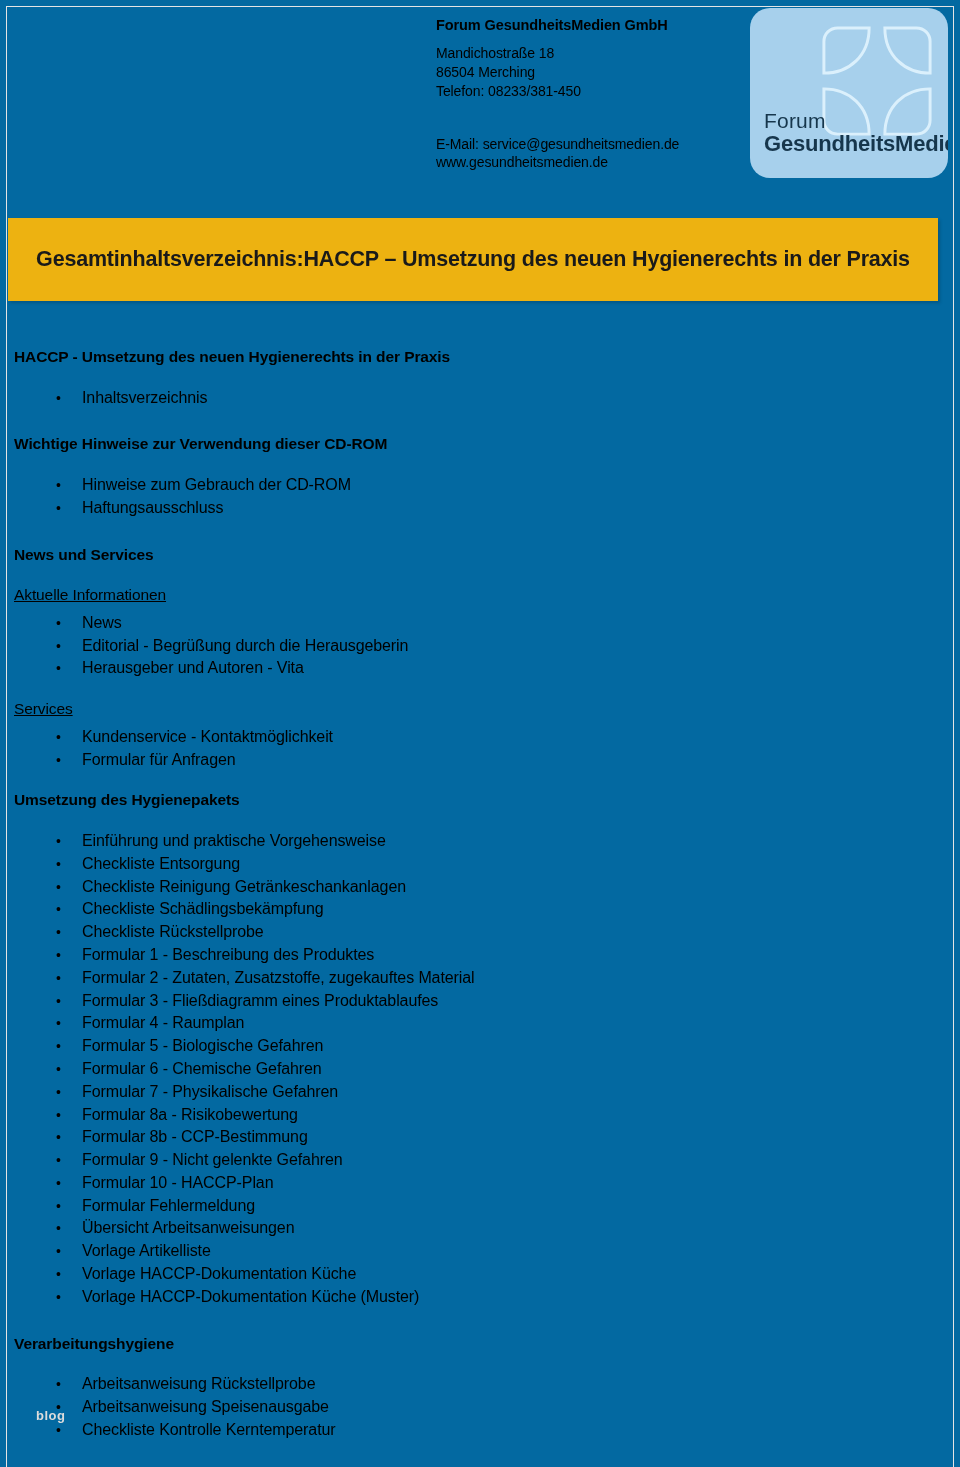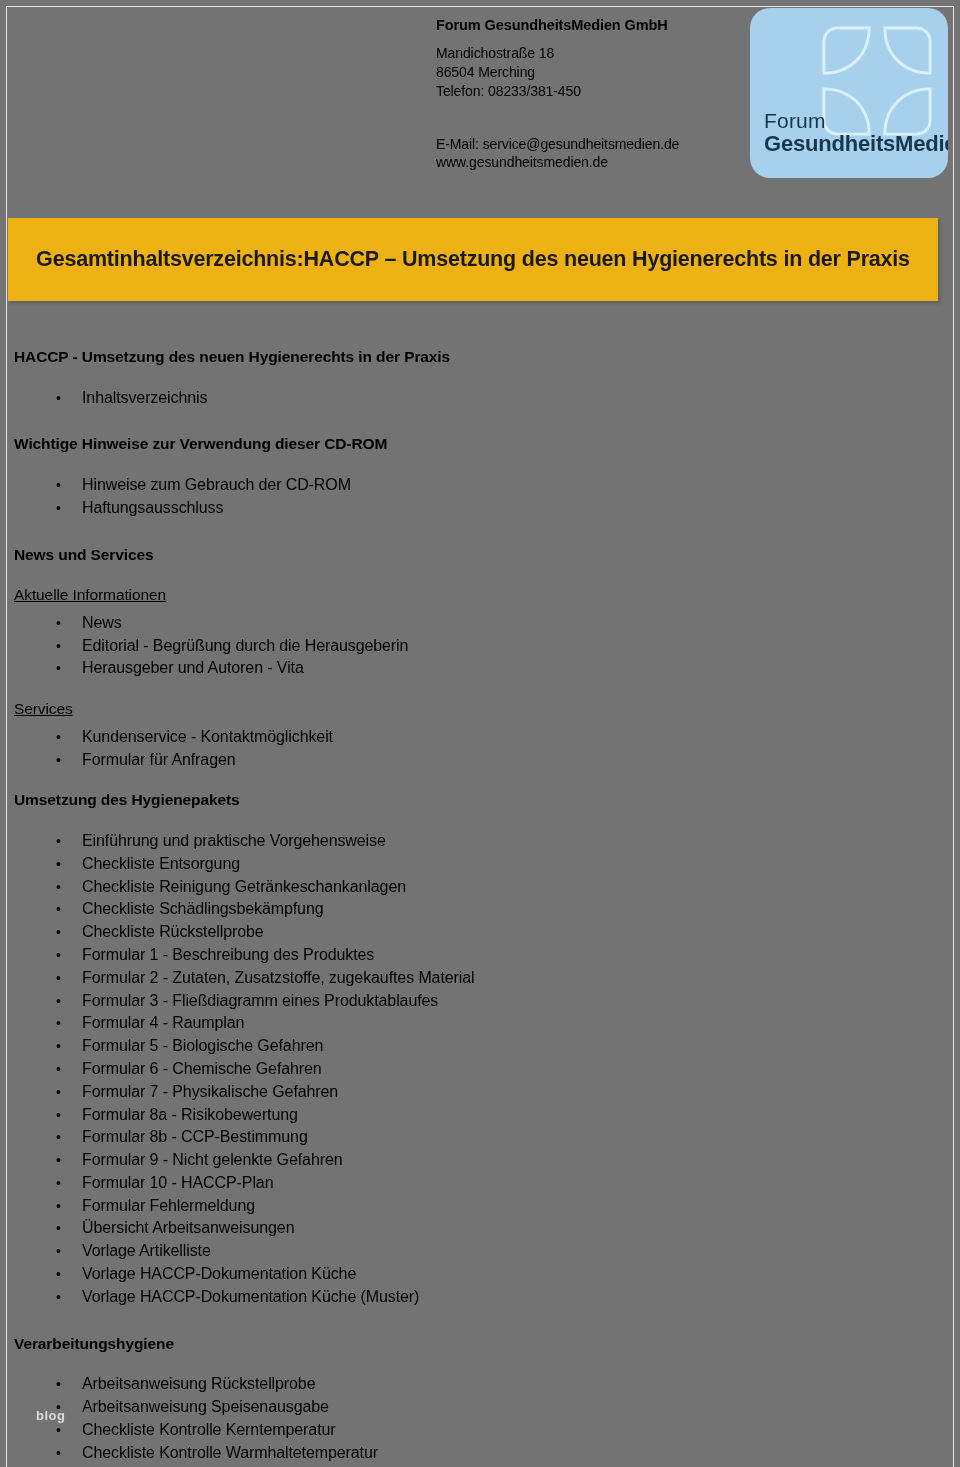--- a/index.html
+++ b/index.html
@@ -11,21 +11,21 @@
     width: 960px;
     height: 1467px;
     font-family: "Liberation Sans", sans-serif;
     color: #000000;
   }
 
   .page {
     position: relative;
     width: 960px;
     height: 1467px;
-    background: #737373;
+    background: #0369a1;
     box-sizing: border-box;
     overflow: hidden;
   }
 
   
   .page-frame {
     position: absolute;
     left: 6px;
     top: 6px;
     right: 6px;
@@ -302,20 +302,19 @@
     </div>
     <div class="gap-lg"></div>
 
     <div>
       <div class="h-bold">Verarbeitungshygiene</div>
       <div class="gap-md"></div>
       <ul class="bullets">
         <li>Arbeitsanweisung Rückstellprobe</li>
         <li>Arbeitsanweisung Speisenausgabe</li>
         <li>Checkliste Kontrolle Kerntemperatur</li>
-        <li>Checkliste Kontrolle Warmhaltetemperatur</li>
       </ul>
     </div>
 
   </div>
 
   <div class="watermark">blog</div>
 </div>
 
 </body></html>

